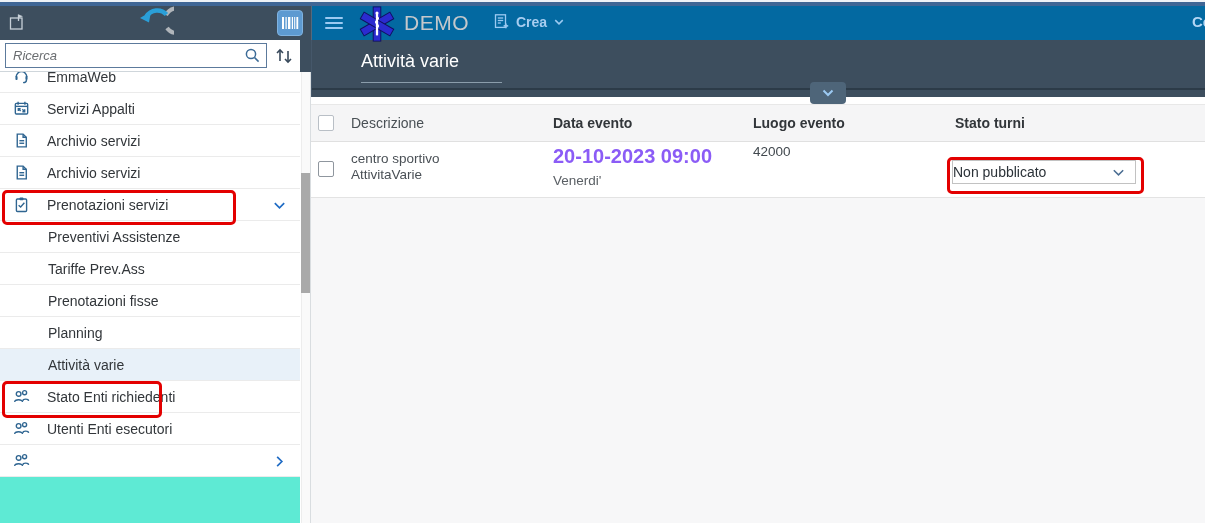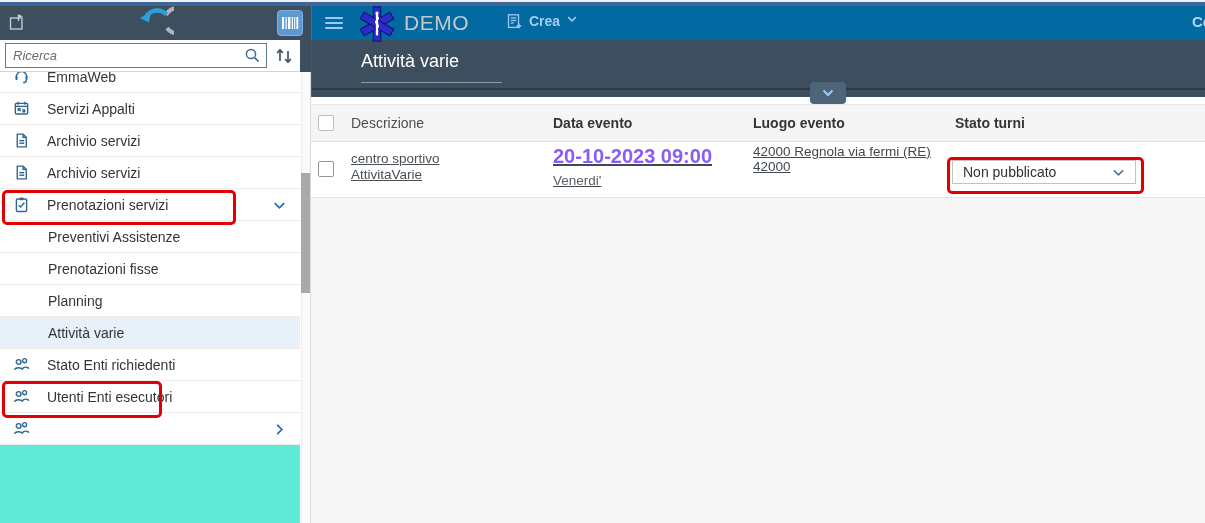--- a/index.html
+++ b/index.html
@@ -40,21 +40,21 @@
             border-left:1px solid #ededed;box-sizing:border-box;}
   .sb-thumb{position:absolute;left:301px;top:173px;width:10px;height:120px;background:#a9a9a9;cursor:pointer;}
   .side-sep{position:absolute;left:310px;top:72px;width:1px;height:451px;background:#d9dde0;}
 
   
   .appbar{position:absolute;left:311px;top:6px;width:894px;height:34px;background:#0369a1;
           border-left:1px solid #56697c;box-sizing:border-box;}
   .burger{position:absolute;left:13px;top:10px;display:flex;cursor:pointer;}
   .star{position:absolute;left:46px;top:-1px;display:flex;z-index:3;}
   .demo{position:absolute;left:92px;top:5px;font-size:21px;color:#c5c8cb;letter-spacing:.5px;}
-  .crea{position:absolute;left:194px;top:7px;display:flex;align-items:flex-start;gap:6px;
+  .crea{position:absolute;left:181px;top:7px;display:flex;align-items:center;gap:6px;
         color:#a8cdf0;font-size:14px;font-weight:700;cursor:pointer;}
   .righttext{position:absolute;left:880px;top:7px;font-size:15px;font-weight:600;color:#b4d6f4;cursor:pointer;}
 
   .titlebar{position:absolute;left:311px;top:40px;width:894px;height:57px;background:#3d4e5e;
             border-left:1px solid #45576a;box-sizing:border-box;}
   .ptitle{position:absolute;left:49px;top:11px;font-size:18px;color:#ffffff;}
   .ptitle-underline{position:absolute;left:49px;top:42px;width:141px;height:1px;background:#8b9dab;}
   .titlebar-line{position:absolute;left:0;top:48px;width:100%;height:2px;background:#2c3b48;}
   .chevtab{position:absolute;left:810px;top:82px;width:36px;height:22px;background:#4e6579;
            border-radius:4px;display:flex;align-items:center;justify-content:center;z-index:5;cursor:pointer;}
@@ -65,29 +65,29 @@
   .cb{width:16px;height:16px;background:#fff;border:1px solid #a7aeb5;border-radius:2px;
       position:absolute;box-sizing:border-box;cursor:pointer;}
   .thead .cb{left:7px;top:10px;border-color:#b9bfc6;}
   .th{position:absolute;top:10px;font-size:14px;color:#32363a;font-weight:700;cursor:pointer;}
   .th-desc{left:40px;font-weight:400;color:#495055;}
   .th-date{left:242px;} .th-luogo{left:442px;} .th-stato{left:644px;}
 
   .trow{position:absolute;left:311px;top:142px;width:894px;height:56px;background:#fff;
         border-bottom:1px solid #e3e3e3;box-sizing:border-box;}
   .trow .cb{left:7px;top:19px;border-color:#8f969e;}
-  .cell{position:absolute;font-size:13.5px;color:#41484e;line-height:16px;text-decoration:underline;}
+  .cell{position:absolute;font-size:13.5px;color:#41484e;line-height:16px;}
   .c-desc{left:40px;top:9px;color:#4a5056;}
   .c-date{left:242px;top:6px;}
   .datev{font-weight:700;font-size:20px;color:#8b5cf6;}
   .dayv{margin-top:9px;color:#5a5f64;}
   .c-luogo{left:442px;top:2px;line-height:15px;}
   .select{position:absolute;left:641px;top:18px;width:184px;height:24px;background:#fff;
           border:1px solid #c2c2c2;box-sizing:border-box;display:flex;align-items:center;
-          padding-left:10px;font-size:14px;color:#2b3238;cursor:pointer;}
+          font-size:14px;color:#2b3238;cursor:pointer;}
   .sel-chev{position:absolute;right:9px;top:4px;display:flex;}
   .rest{position:absolute;left:311px;top:198px;width:894px;height:325px;background:#f7f7f8;}
 
   
   .redbox{position:absolute;border:3px solid #e30000;border-radius:5px;z-index:50;pointer-events:none;}
   .rb1{left:2px;top:190px;width:228px;height:29px;}
   .rb2{left:2px;top:381px;width:154px;height:31px;}
   .rb3{left:947px;top:157px;width:191px;height:31px;}
 </style>
 </head>
@@ -204,20 +204,23 @@
         </span>
         <span class="lbl">Prenotazioni servizi</span>
         <span class="exp">
           <svg width="15" height="15" viewBox="0 0 16 16" fill="none" stroke="#1f6bc4" stroke-width="1.8">
             <polyline points="3,5.5 8,10.5 13,5.5"></polyline>
           </svg>
         </span>
       </div>
       <div class="mitem sub">
         <span class="lbl">Preventivi Assistenze</span>
+      </div>
+      <div class="mitem sub">
+        <span class="lbl">Tariffe Prev.Ass</span>
       </div>
       <div class="mitem sub">
         <span class="lbl">Prenotazioni fisse</span>
       </div>
       <div class="mitem sub">
         <span class="lbl">Planning</span>
       </div>
       <div class="mitem sub sel">
         <span class="lbl">Attività varie</span>
       </div>
@@ -331,21 +334,20 @@
     <div class="cb"></div>
     <div class="cell c-desc">
       <div>centro sportivo</div>
       <div>AttivitaVarie</div>
     </div>
     <div class="cell c-date">
       <div class="datev">20-10-2023 09:00</div>
       <div class="dayv">Venerdi'</div>
     </div>
     <div class="cell c-luogo">
-      <div>42000 Regnola via fermi (RE)</div>
       <div>42000</div>
     </div>
     <div class="select">
       <span>Non pubblicato</span>
       <span class="sel-chev">
         <svg width="15" height="15" viewBox="0 0 16 16" fill="none" stroke="#4a6d92" stroke-width="1.6">
             <polyline points="3,5.5 8,10.5 13,5.5"></polyline>
           </svg>
       </span>
     </div>

